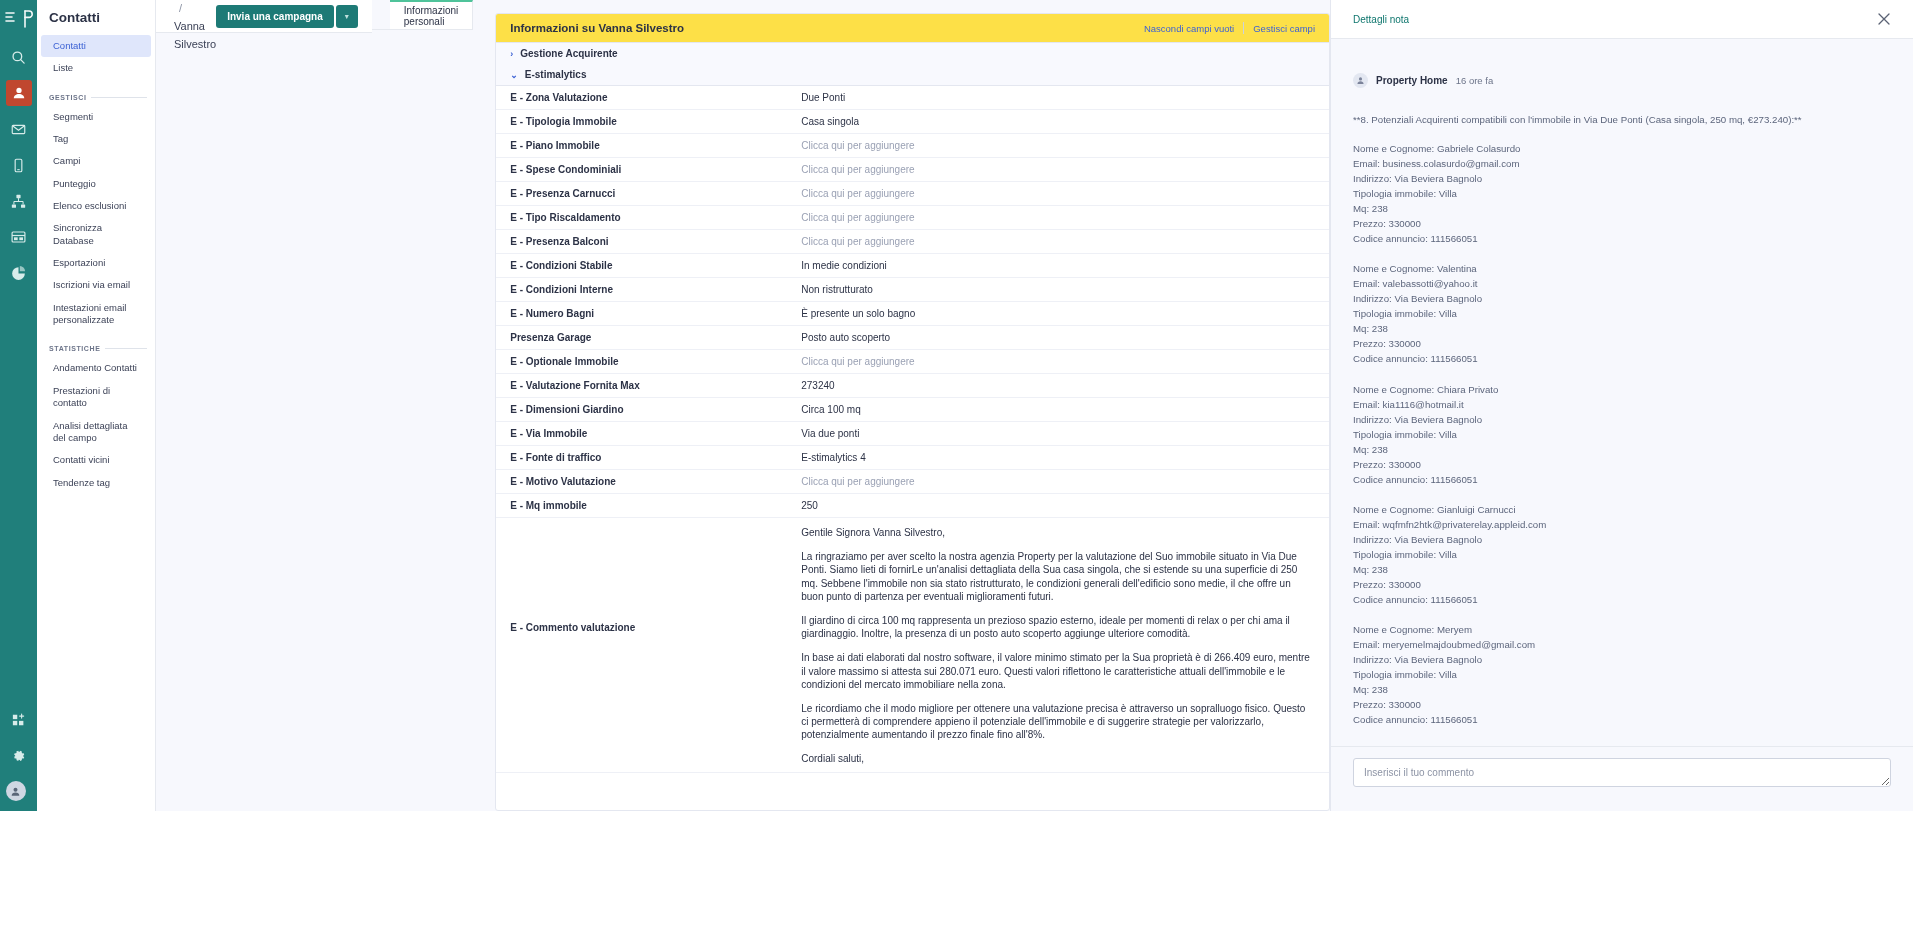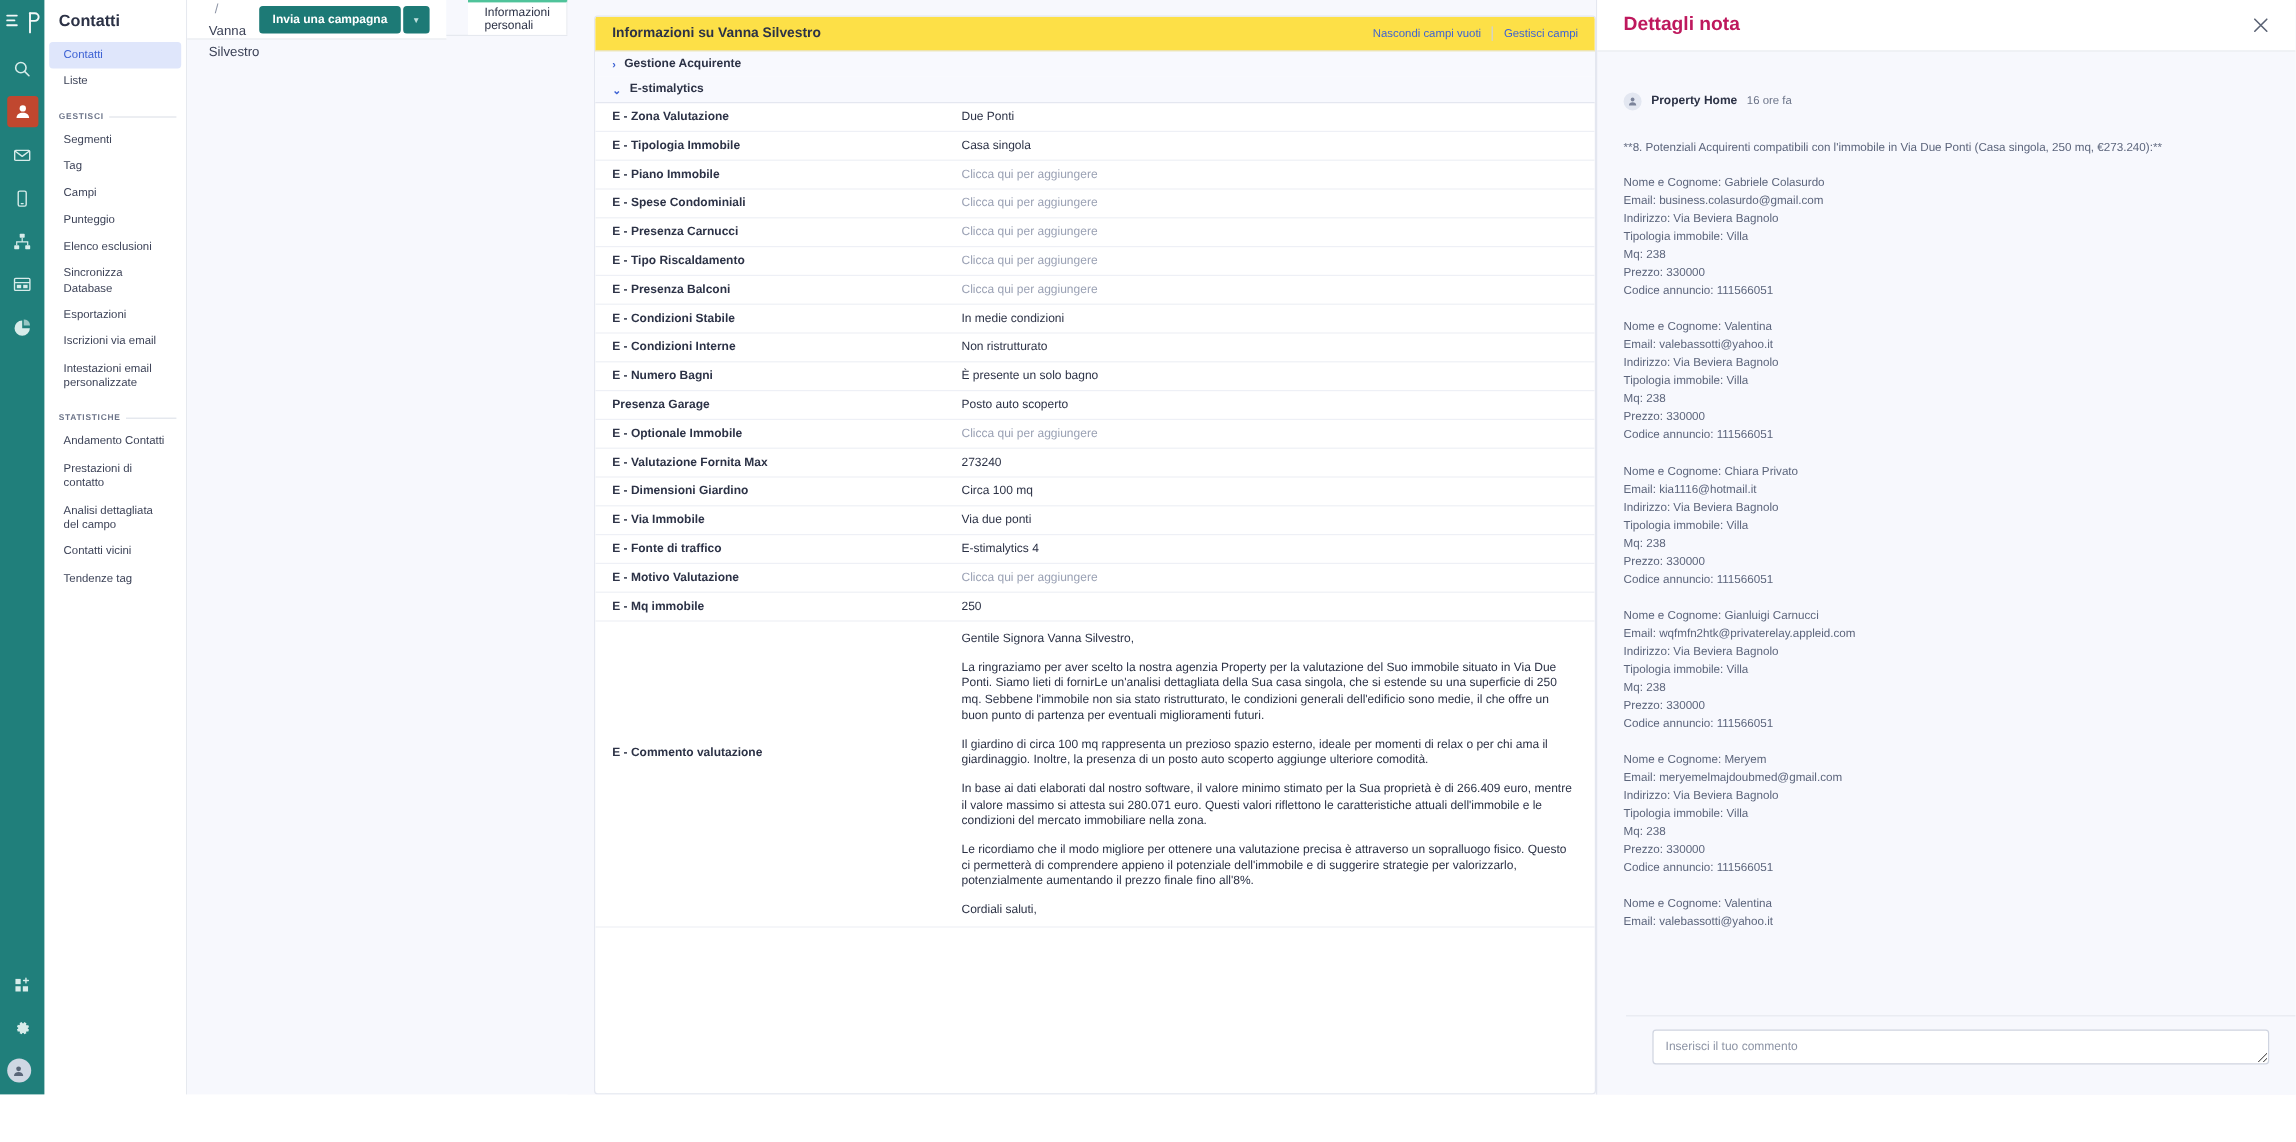--- a/index.html
+++ b/index.html
@@ -2,21 +2,21 @@
 <html><head>
 <meta charset="utf-8">
 <style>
   * { box-sizing: border-box; margin: 0; padding: 0; }
   html, body {
     width: 1913px; height: 952px;
     font-family: "Liberation Sans", sans-serif;
     background: #ffffff;
     overflow: hidden;
   }
-  .app { display: flex; width: 1913px; height: 912px; border-radius: 32px; }
+  .app { display: flex; width: 1913px; height: 811px; border-radius: 32px; }
 
   
   .rail {
     width: 37px; flex: 0 0 37px;
     background: #207f7b;
     display: flex; flex-direction: column; align-items: center;
     padding-top: 4px;
     position: relative;
   }
   .rail-logo {
@@ -187,21 +187,21 @@
     display: flex; flex-direction: column;
     min-height: 0;
   }
   .note-head {
     background: #ffffff;
     display: flex; align-items: center;
     padding: 12px 22px;
     border-bottom: 1px solid #e6e9ef;
     flex: 0 0 auto;
   }
-  .note-title { font-size: 16px; font-weight: bold; color: #be185d; }
+  .note-title { font-size: 10px; font-weight: normal; color: #0f766e; }
   .note-head-spacer { flex: 1 1 auto; }
   .close-x { color: #5a6274; cursor: pointer; line-height: 1; display:flex; }
 
   .note-body {
     flex: 1 1 auto; min-height: 0;
     padding: 13px 22px 0 22px;
     overflow: hidden;
   }
   .note-author-row { display: flex; align-items: center; gap: 8px; margin-bottom: 12px; margin-top: 21px; }
   .note-avatar {
@@ -215,21 +215,20 @@
   .note-text {
     font-size: 9.7px; line-height: 1.55; color: #5c657c;
     white-space: pre-wrap;
   }
 
   .note-foot {
     flex: 0 0 auto;
     background: #f7f8fd;
     border-top: 1px solid #e6e9ef;
     padding: 11px 22px 20px 22px;
-    margin-left: 24px;
   }
   .comment-box {
     width: 100%; height: 29px;
     border: 1px solid #cfd4e0; border-radius: 3px;
     background: #ffffff;
     font-family: "Liberation Sans", sans-serif;
     font-size: 10px; color: #2c3246;
     padding: 8px 10px; resize: vertical;
     outline: none;
   }

